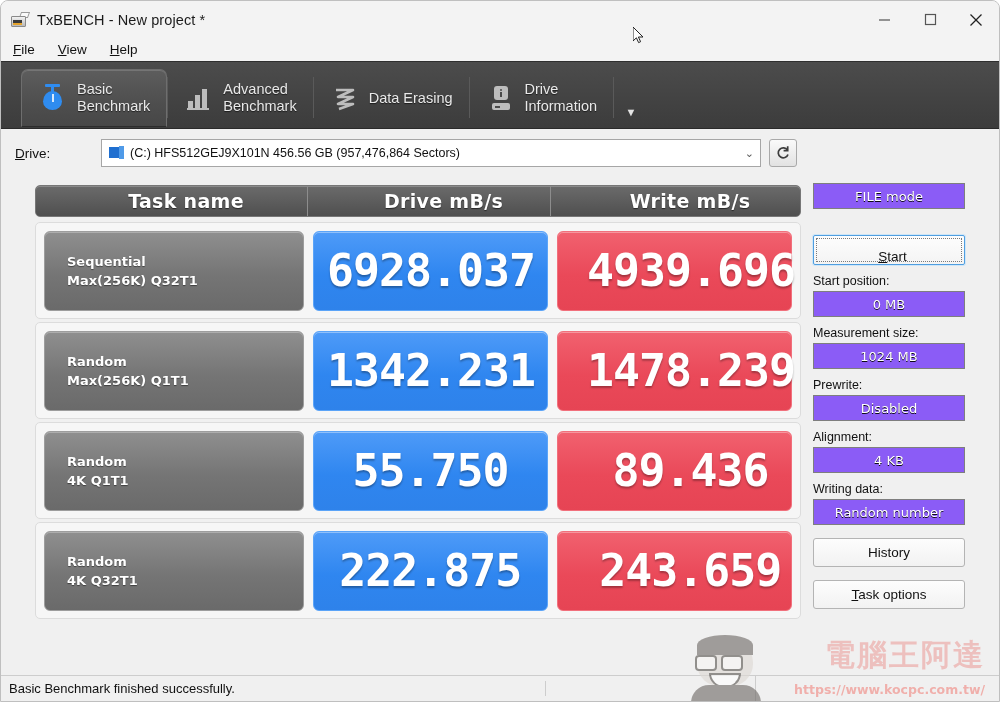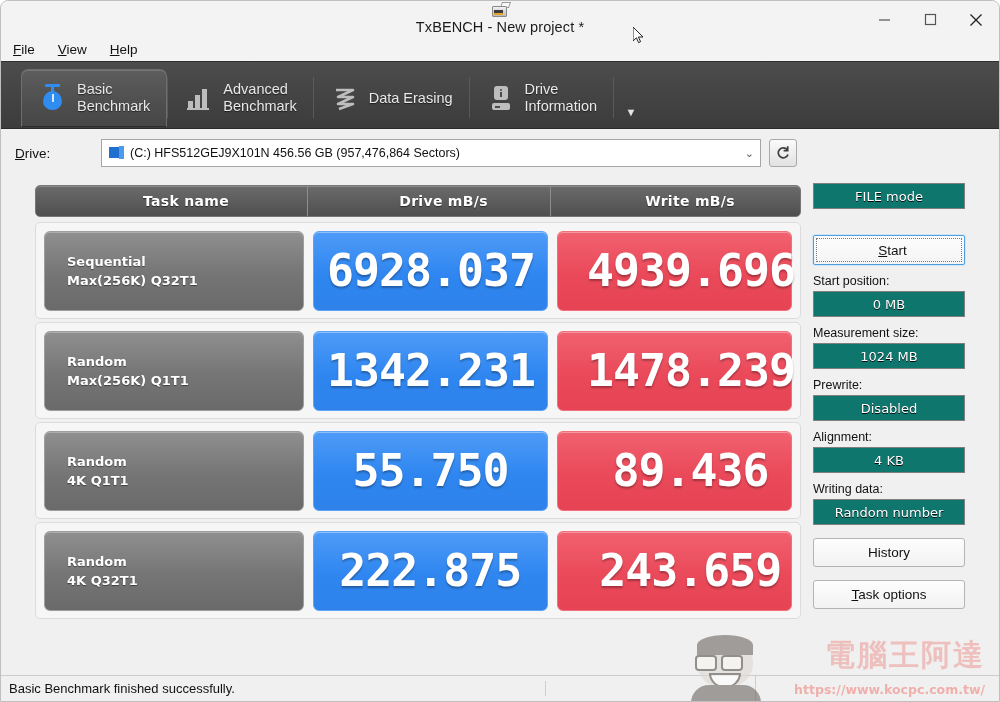--- a/index.html
+++ b/index.html
@@ -18,21 +18,20 @@
     overflow: hidden;
   }
 
   
   .titlebar {
     height: 37px;
     background: #f3f3f3;
     display: flex;
     align-items: center;
     position: relative;
-    flex-direction: column;
   }
   .app-icon {
     width: 18px; height: 18px;
     margin-left: 10px; margin-right: 8px;
     position: relative;
     flex: 0 0 auto;
   }
   .app-icon .body {
     position: absolute; left: 0; top: 5px;
     width: 15px; height: 11px;
@@ -232,21 +231,21 @@
     height: 32px;
     border-radius: 5px;
     overflow: hidden;
     background: linear-gradient(#6b6b6b,#4f4f4f);
     border: 1px solid #777;
     box-shadow: inset 0 1px 0 rgba(255,255,255,.22);
   }
   .thead .cell {
     display:flex; align-items:center; justify-content:center;
     color: #fff;
-    font-size: 14px;
+    font-size: 19px;
     font-weight: bold;
     letter-spacing: .3px;
     text-shadow: 0 1px 1px rgba(0,0,0,.55);
     font-family: "DejaVu Sans", sans-serif;
     padding-left: 29px;
   }
   .thead .c1 { width: 272px; border-right: 1px solid #8d8d8d; }
   .thead .c2 { width: 243px; border-right: 1px solid #8d8d8d; }
   .thead .c3 { flex: 1; }
 
@@ -301,41 +300,41 @@
   .valbox .num { font-size: 44px; transform: scaleX(1.02); }
   .valbox.small .num { font-size: 44px; }
 
   
   .right {
     width: 200px;
     padding: 6px 0 0 12px;
   }
   .darkbtn {
     width: 152px; height: 26px;
-    background: #0f766e;
+    background: #8b5cf6;
     border: 1px solid #7e7e7e;
     color: #fff;
     display:flex; align-items:center; justify-content:center;
     font-size: 13px;
     font-family: "DejaVu Sans", sans-serif;
     text-shadow: 0 1px 0 rgba(0,0,0,.9);
   }
   .panel-label {
     font-size: 12.5px;
     color: #111;
     margin: 9px 0 3px 0;
   }
   .startbtn {
     width: 152px; height: 30px;
     margin-top: 26px;
     background: linear-gradient(#fdfdfd,#f4f4f4);
     border: 1px solid #4f9ee0;
     border-radius: 2px;
     box-shadow: 0 0 0 1px #cfe6f7;
-    display:flex; align-items:center; justify-content:center;
+    display:flex; align-items:flex-end; justify-content:center;
     font-size: 13.5px; color:#111;
     position: relative;
     padding-left: 7px;
   }
   .startbtn .inner {
     position:absolute; inset:2px;
     border: 1px dotted #7a7a7a;
   }
   .startbtn u { text-decoration: underline; }
   .plainbtn {

